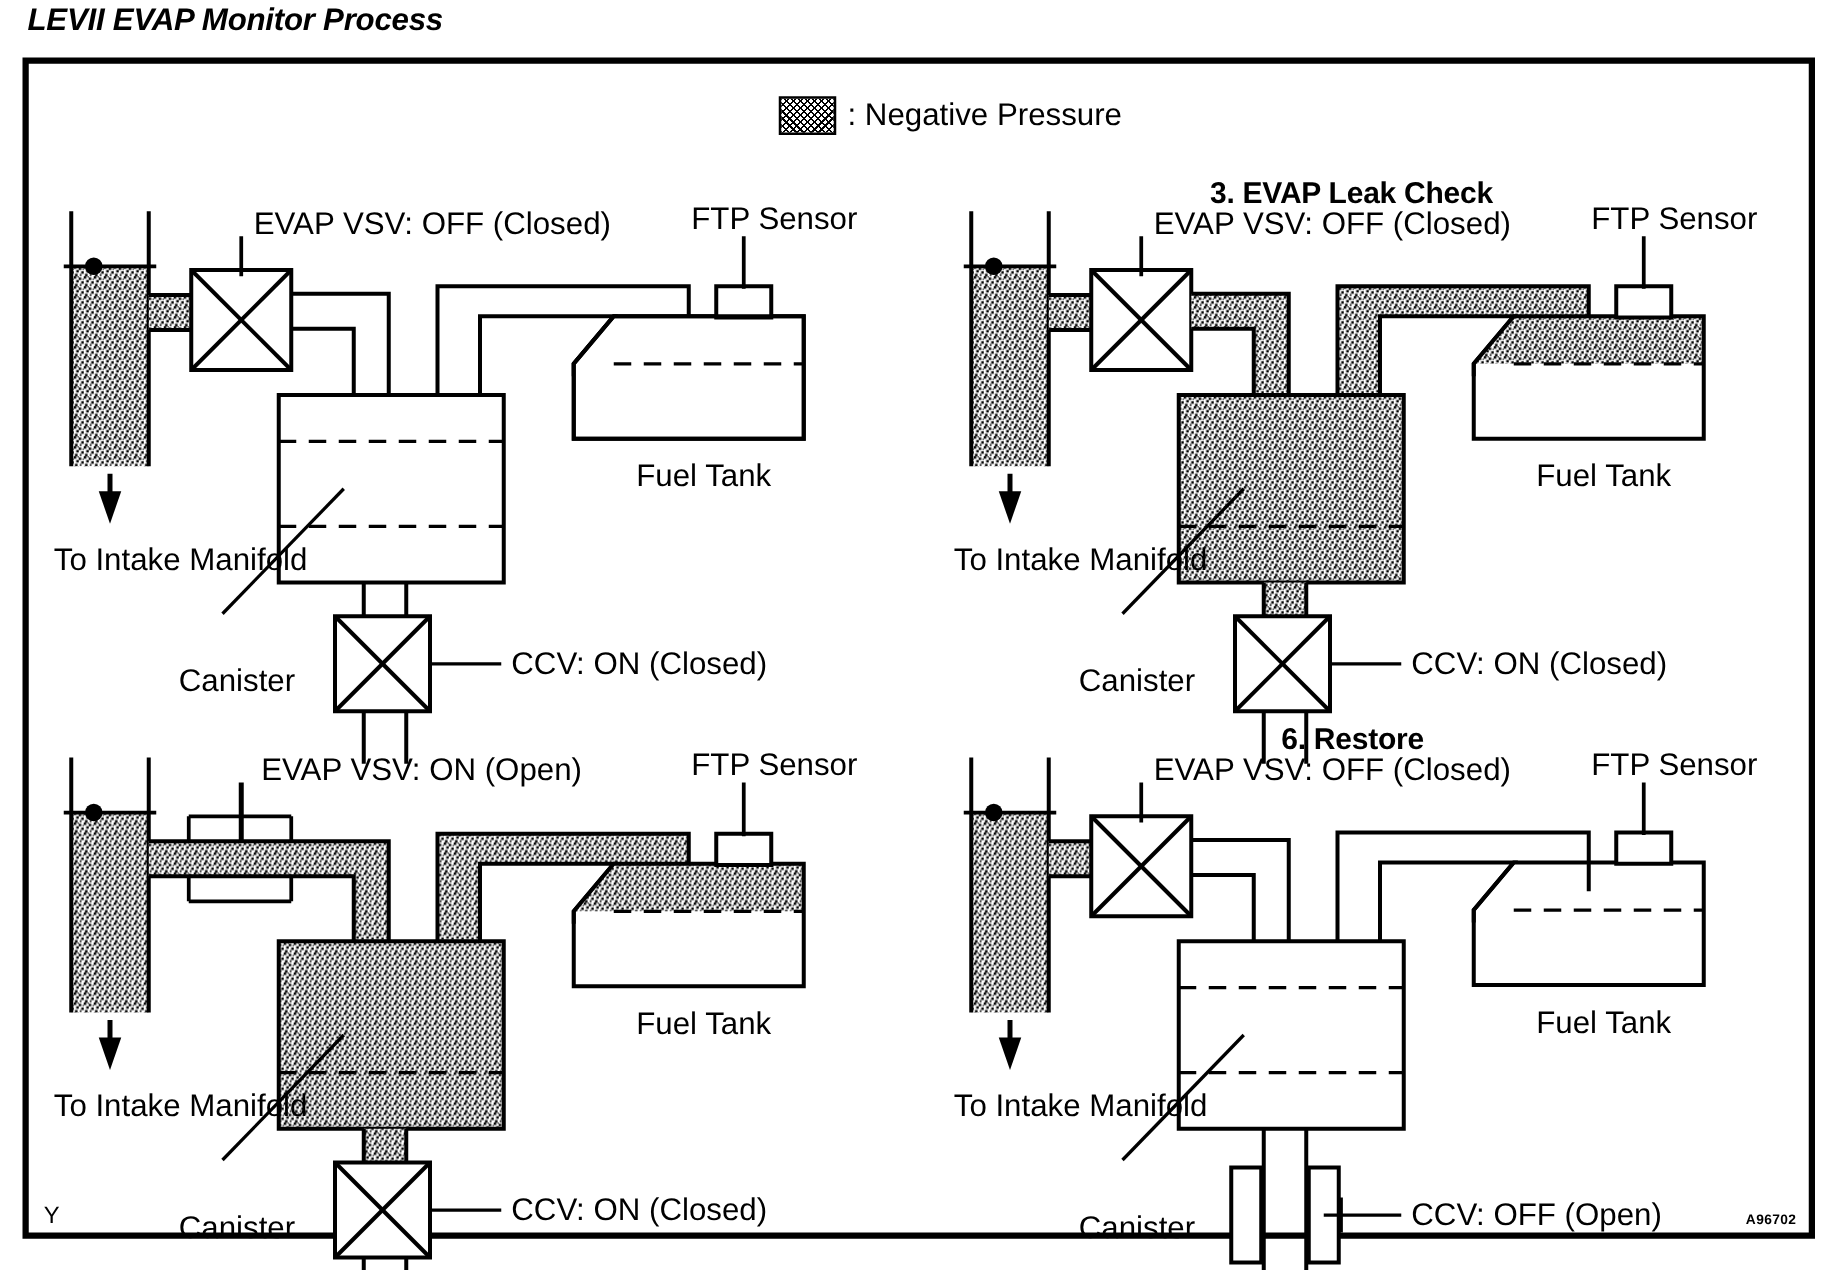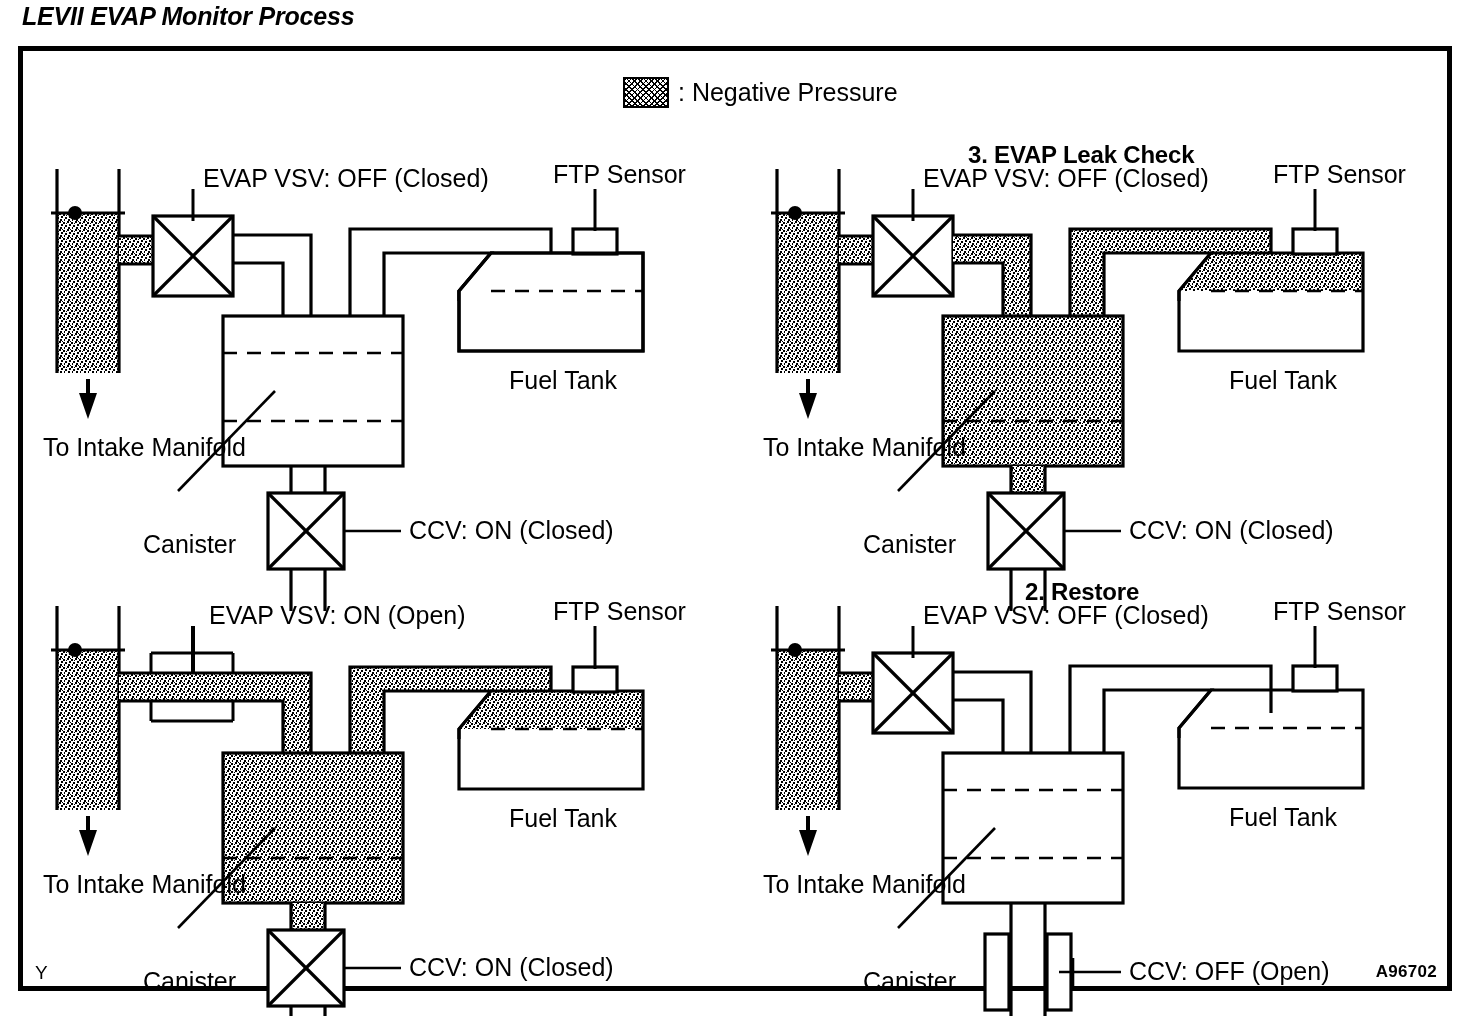--- a/index.html
+++ b/index.html
@@ -55,21 +55,21 @@
   #corner-y {
     position: absolute;
     left: 12px;
     bottom: 2px;
     font-size: 19px;
   }
   #corner-code {
     position: absolute;
     right: 10px;
     bottom: 4px;
-    font-size: 17px;
+    font-size: 11px;
     font-weight: bold;
     letter-spacing: 0.3px;
     margin-left: 29px;
   }
   .panel { position: absolute; }
   .panel-title {
     position: absolute;
     top: 0;
     font-size: 24px;
     font-weight: bold;
@@ -282,21 +282,21 @@
       <text class="lbl" x="166" y="46">EVAP VSV: ON (Open)</text>
       <text class="lbl" x="510" y="42">FTP Sensor</text>
       <text class="lbl" x="466" y="249">Fuel Tank</text>
       <text class="lbl" x="0" y="315">To Intake Manifold</text>
       <text class="lbl" x="100" y="412">Canister</text>
       <text class="lbl" x="366" y="398">CCV: ON (Closed)</text>
     </svg>
   </div>
 
   <div class="panel" style="left:740px; top:527px; width:680px; height:400px;">
-    <div class="panel-title" style="left:262px;">2. Restore</div>
+    <div class="panel-title" style="left:262px;">6. Restore</div>
     <svg width="680" height="400" viewBox="0 0 680 400">
       <g fill="none" stroke="#000" stroke-width="3.2">
         <rect x="14" y="72" width="62" height="160" fill="url(#stipple)" stroke="none"></rect>
         <line x1="14" y1="28" x2="14" y2="232"></line>
         <line x1="76" y1="28" x2="76" y2="232"></line>
         <line x1="8" y1="72" x2="82" y2="72" stroke-width="3"></line>
         <circle cx="32" cy="72" r="7" fill="#000" stroke="none"></circle>
         <line x1="45" y1="238" x2="45" y2="268" stroke-width="4"></line>
         <polygon points="36,252 54,252 45,278" fill="#000" stroke="none"></polygon>
         <rect x="76" y="95" width="34" height="28" fill="url(#stipple)" stroke="none"></rect>

